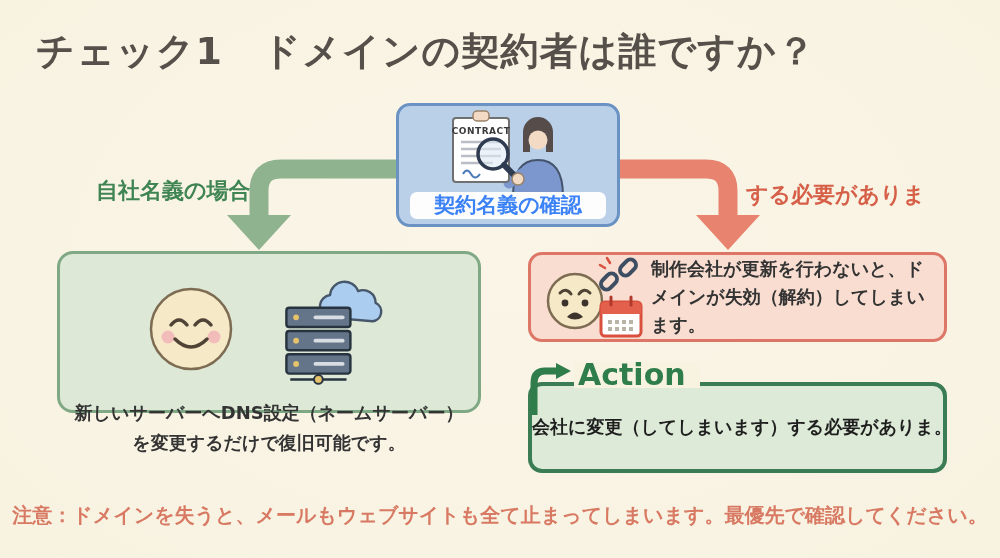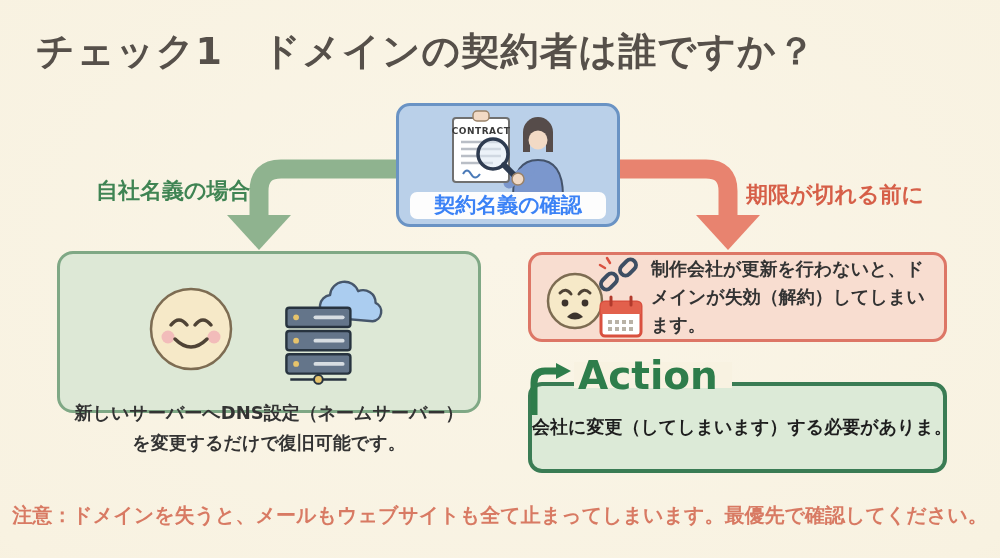--- a/index.html
+++ b/index.html
@@ -82,21 +82,21 @@
   .action-text{
     text-align:center;font-size:18px;font-weight:700;color:#1e1e1e;
     line-height:1.6;white-space:nowrap;
   }
   .action-label{
     position:absolute;left:-2px;top:0;display:flex;align-items:flex-start;
   }
   .action-heading{
     display:flex;align-items:center;height:26px;margin-top:1px;
     background:#f8f2e1;padding:0 14px 0 4px;
-    font-size:39px;font-weight:800;color:#2e7d4b;line-height:1;
+    font-size:30px;font-weight:800;color:#2e7d4b;line-height:1;
     overflow:visible;
     text-align:right;
   }
 
   .footer-note{
     position:absolute;top:502px;left:0;width:1000px;text-align:center;
     font-size:20px;font-weight:700;color:#d87a63;white-space:nowrap;
   }
 </style>
 </head>
@@ -137,21 +137,21 @@
       <rect x="40" y="3" width="16" height="10" rx="4" fill="#f2dac5" stroke="#9a8268" stroke-width="1.5"></rect>
 
       <circle cx="60" cy="46" r="15" fill="#dfeaf5" fill-opacity="0.6" stroke="#2e3b50" stroke-width="3.5"></circle>
       <line x1="71" y1="57" x2="84" y2="70" stroke="#2e3b50" stroke-width="6" stroke-linecap="round"></line>
       <circle cx="85" cy="71" r="6" fill="#f2dac5" stroke="#9a8268" stroke-width="1.5"></circle>
     </svg>
     <div class="center-caption">契約名義の確認</div>
   </div>
 
   <div class="cond-label cond-left">自社名義の場合</div>
-  <div class="cond-label cond-right">期限が切れる前に</div>
+  <div class="cond-label cond-right">する必要がありま</div>
 
   <div class="left-box">
     <div class="left-icons">
       <svg width="96" height="96" viewBox="0 0 96 96">
         <circle cx="48" cy="48" r="40" fill="#f6e9c8" stroke="#7d6c52" stroke-width="2.5"></circle>
         <path d="M28 44 q8 -10 16 0" stroke="#4f4335" stroke-width="3.5" fill="none" stroke-linecap="round"></path>
         <path d="M52 44 q8 -10 16 0" stroke="#4f4335" stroke-width="3.5" fill="none" stroke-linecap="round"></path>
         <circle cx="25" cy="56" r="6.5" fill="#f2bcba"></circle>
         <circle cx="71" cy="56" r="6.5" fill="#f2bcba"></circle>
         <path d="M32 58 q16 16 32 0" stroke="#4f4335" stroke-width="3.5" fill="none" stroke-linecap="round"></path>

